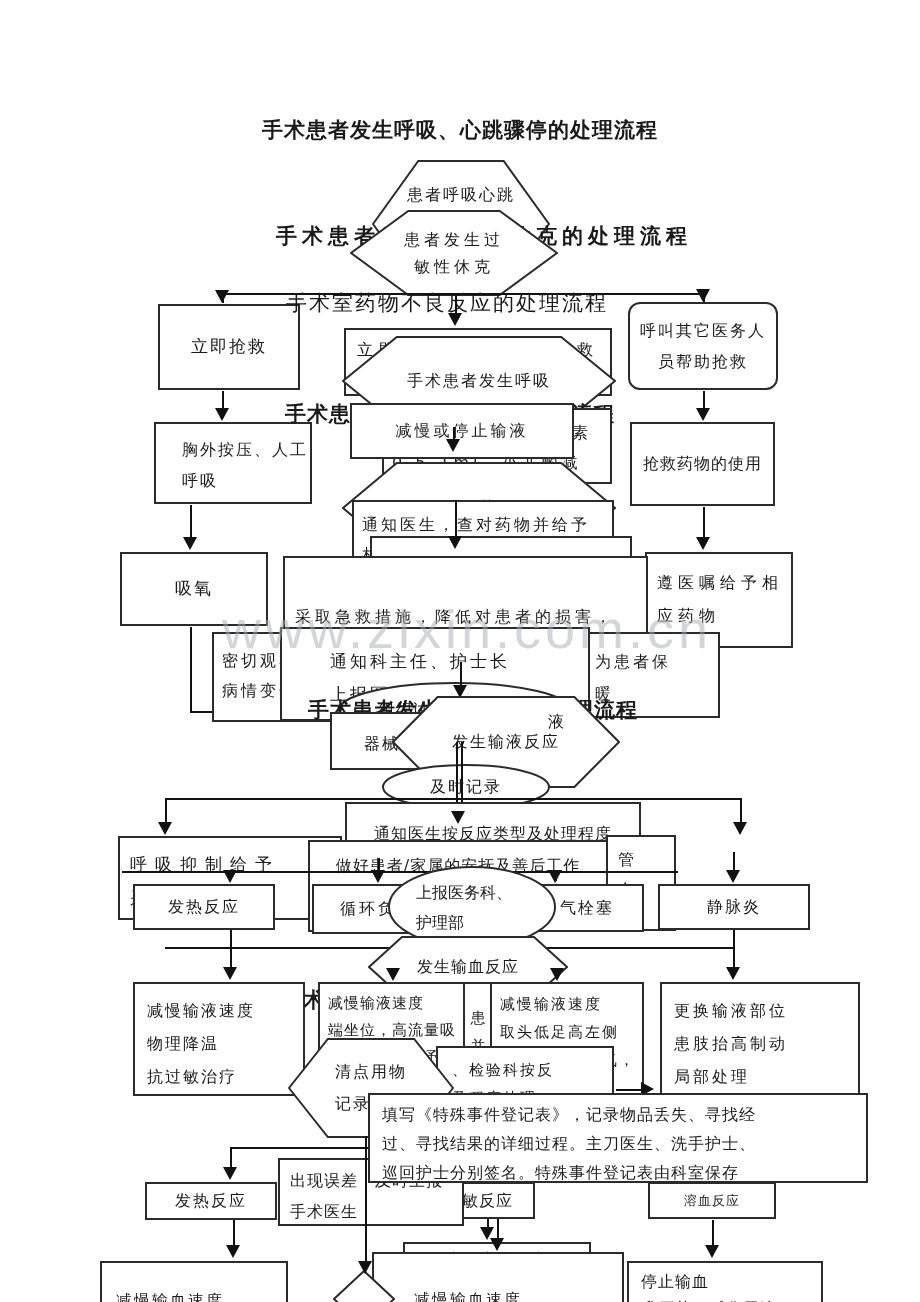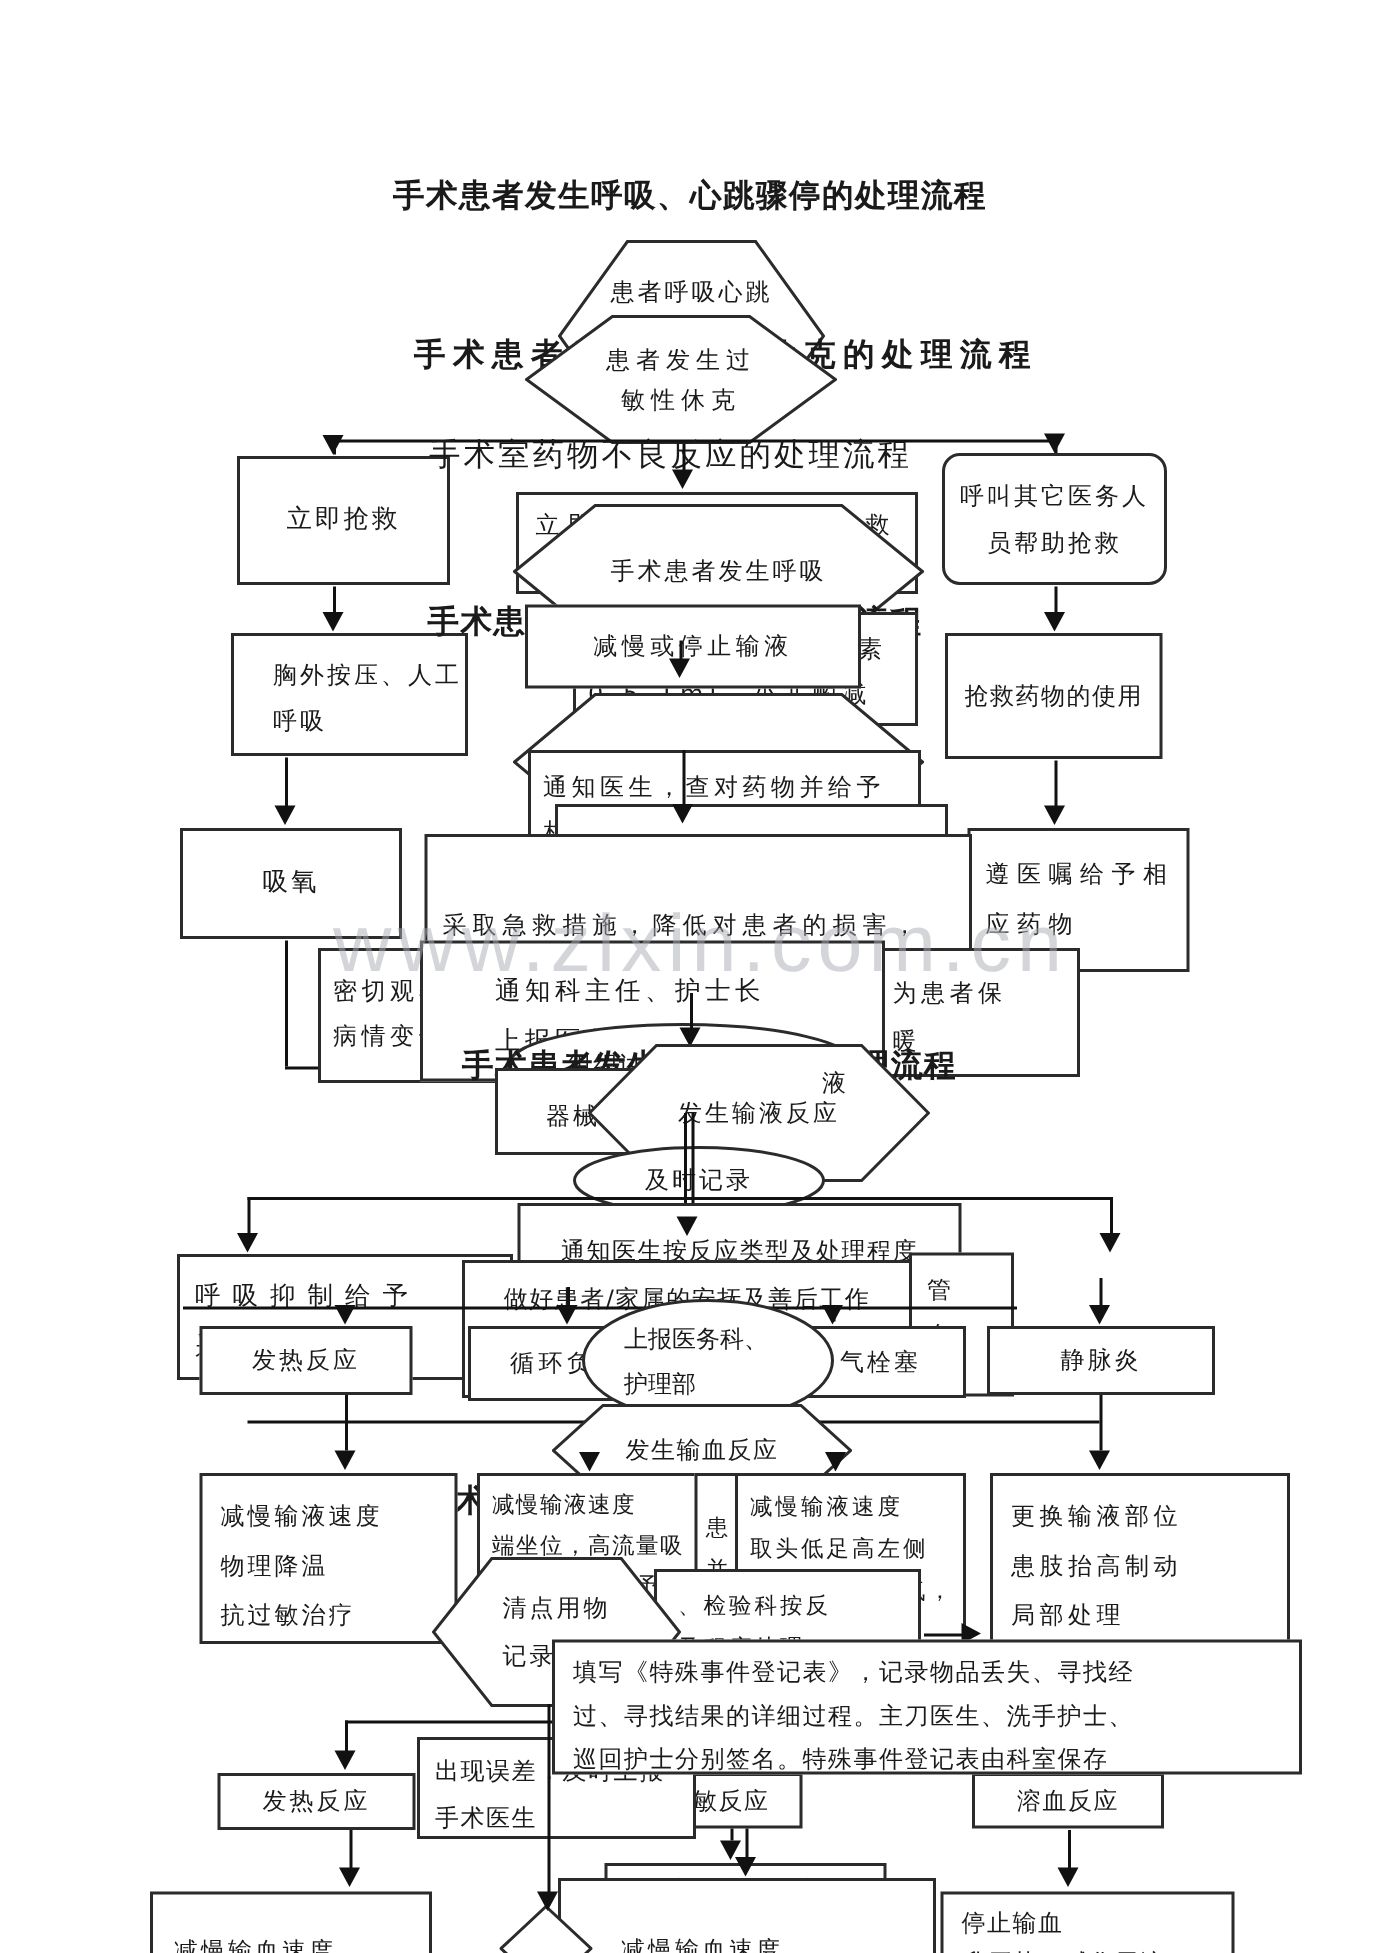--- a/index.html
+++ b/index.html
@@ -213,21 +213,21 @@
       <div class="shape-text" style="font-size: 16px; line-height: 32px; letter-spacing: 2px;">清点用物
 记录数据</div>
     </div>
     <div class="el cline" style="left: 616px; top: 1089px; width: 28px; height: 2px;"></div>
     <div class="el arrow-right" style="left: 641px; top: 1082px;"></div>
     <div class="el cline" style="left: 230px; top: 1147px; width: 482px; height: 2px;"></div>
     <div class="el cline" style="left: 230px; top: 1147px; width: 2px; height: 21px;"></div>
     <div class="el arrow-down" style="left: 223px; top: 1167px;"></div>
     <div class="el fbox" style="left: 145px; top: 1182px; width: 132px; height: 38px; font-size: 16px; letter-spacing: 2px;">发热反应</div>
     <div class="el fbox" style="left: 423px; top: 1182px; width: 112px; height: 37px; font-size: 16px; letter-spacing: 1px;">过敏反应</div>
-    <div class="el fbox" style="left: 648px; top: 1182px; width: 128px; height: 37px; font-size: 16px; letter-spacing: 1px; text-align: center;">溶血反应</div>
+    <div class="el fbox" style="left: 648px; top: 1182px; width: 128px; height: 37px; font-size: 13px; letter-spacing: 1px; text-align: center;">溶血反应</div>
     <div class="el fbox" style="left: 278px; top: 1158px; width: 186px; height: 68px; font-size: 16px; line-height: 31px; letter-spacing: 1px; align-items: flex-start; text-align: left; padding-left: 10px; justify-content: flex-start; padding-top: 5px;">出现误差，及时上报
 手术医生</div>
     <div class="el fbox" style="left: 368px; top: 1093px; width: 500px; height: 90px; font-size: 16px; line-height: 29px; letter-spacing: 1px; align-items: flex-start; text-align: left; padding-left: 12px; justify-content: flex-start; padding-top: 5px;">填写《特殊事件登记表》，记录物品丢失、寻找经
 过、寻找结果的详细过程。主刀医生、洗手护士、
 巡回护士分别签名。特殊事件登记表由科室保存</div>
     <div class="el fbox" style="left: 403px; top: 1242px; width: 188px; height: 44px; font-size: 16px; letter-spacing: 1px; justify-content: flex-start; padding-top: 4px;">严密观察病情变化</div>
     <div class="el fbox" style="left: 100px; top: 1261px; width: 188px; height: 58px; font-size: 16px; letter-spacing: 2px; align-items: flex-start; text-align: left; padding-left: 14px; justify-content: flex-start; padding-top: 26px;">减慢输血速度</div>
     <div class="el fbox" style="left: 372px; top: 1252px; width: 252px; height: 66px; font-size: 16px; letter-spacing: 2px; align-items: flex-start; text-align: left; padding-left: 40px; justify-content: flex-start; padding-top: 34px;">减慢输血速度</div>
     <div class="el shape-wrap" style="left: 333px; top: 1270px; width: 62px; height: 58px;">
       <svg width="62" height="58">

